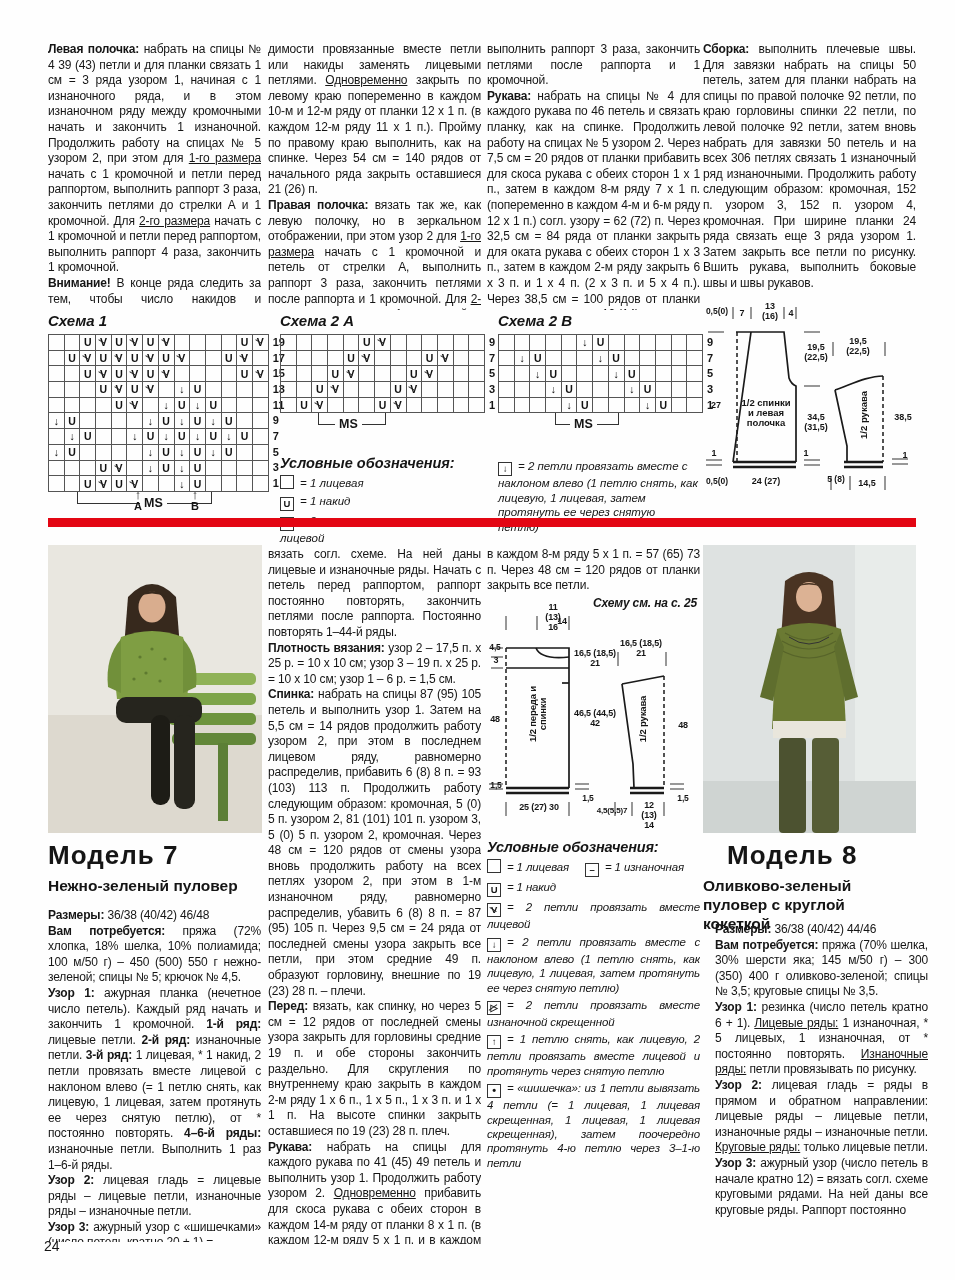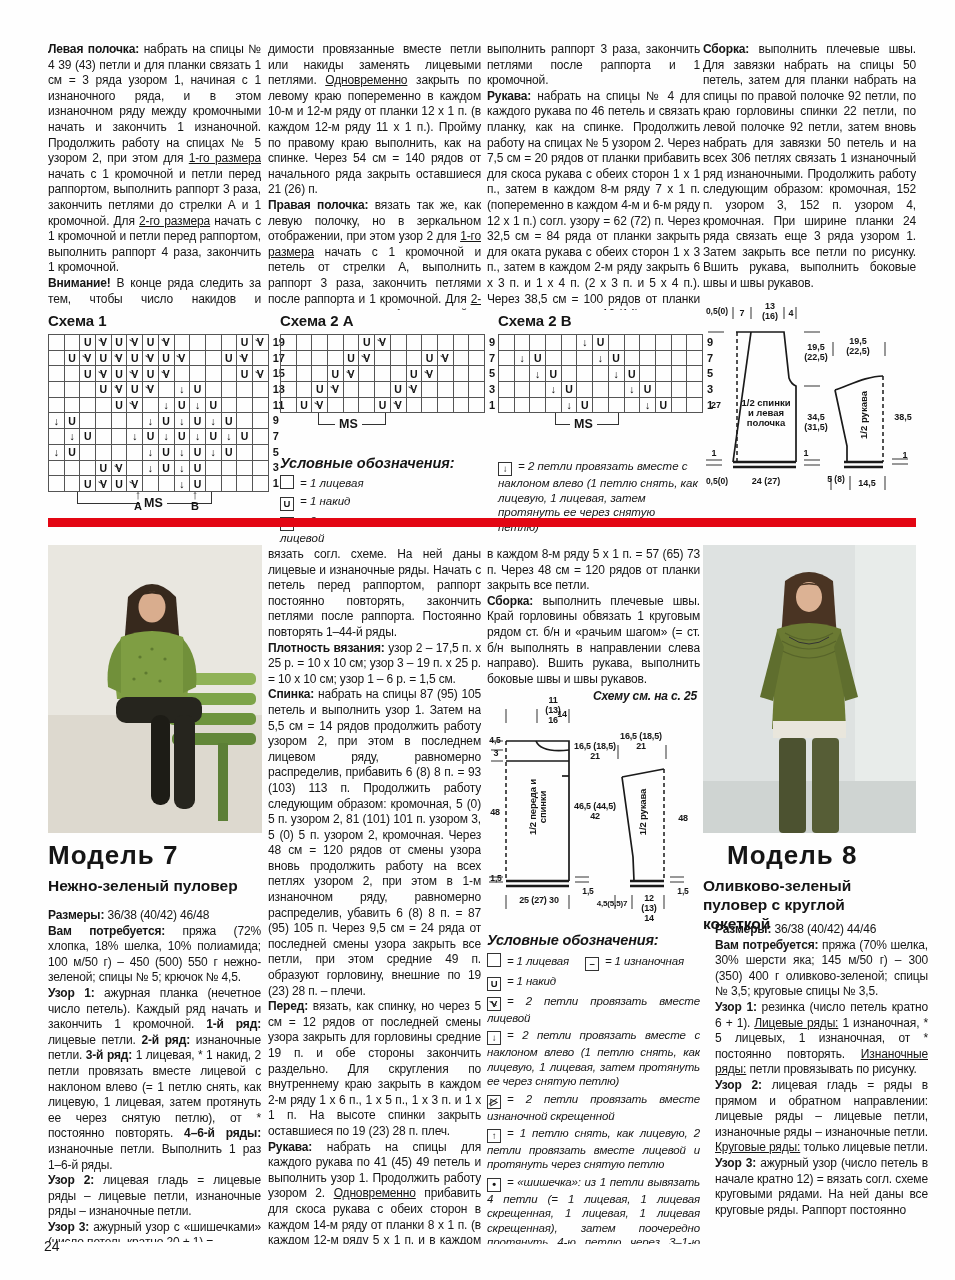--- a/index.html
+++ b/index.html
@@ -6,21 +6,21 @@
   .page{position:relative;width:955px;height:1280px;background:#fefefe;margin:0 auto;overflow:hidden;
         font-family:"Liberation Sans",sans-serif;color:#151515;}
   
   .col{position:absolute;width:213px;overflow:hidden;font-size:12px;line-height:15.6px;
        text-align:justify;letter-spacing:-0.15px;}
   .para{margin:0;}
   .b{font-weight:bold;}
   .u{text-decoration:underline;}
   
   .chart-block{position:absolute;}
-  .chart-title{font-size:15px;font-weight:bold;margin:0 0 5px 0;}
+  .chart-title{font-size:15px;font-weight:bold;font-style:italic;margin:0 0 5px 0;}
   .kchart{display:flex;align-items:flex-start;}
   .kc-grid{border-top:1px solid #555;border-left:1px solid #555;}
   .kc-row{display:flex;}
   .kc-cell{width:14.7px;height:14.7px;border-right:1px solid #555;border-bottom:1px solid #555;
            display:flex;align-items:center;justify-content:center;
            font-size:10.5px;font-weight:bold;color:#111;}
   .kc-labels{display:flex;flex-direction:column;margin-left:4px;}
   .kc-labels div{height:15.7px;font-size:11px;font-weight:bold;display:flex;align-items:center;}
   .g-V2{position:relative;display:inline-block;}
   .g-V2::after{content:'';position:absolute;left:-2px;top:5px;width:7px;height:1.2px;
@@ -778,21 +778,20 @@
       <p class="para"><span>вязать согл. схеме. На ней даны лицевые и изнаночные ряды. Начать с петель перед раппортом, раппорт постоянно повторять, закончить петлями после раппорта. Постоянно повторять 1–44-й ряды.</span></p>
       <p class="para"><span class="b">Плотность вязания:</span><span> узор 2 – 17,5 п. х 25 р. = 10 х 10 см; узор 3 – 19 п. х 25 р. = 10 х 10 см; узор 1 – 6 р. = 1,5 см.</span></p>
       <p class="para"><span class="b">Спинка:</span><span> набрать на спицы 87 (95) 105 петель и выполнить узор 1. Затем на 5,5 см = 14 рядов продолжить работу узором 2, при этом в последнем лицевом ряду, равномерно распределив, прибавить 6 (8) 8 п. = 93 (103) 113 п. Продолжить работу следующим образом: кромочная, 5 (0) 5 п. узором 2, 81 (101) 101 п. узором 3, 5 (0) 5 п. узором 2, кромочная. Через 48 см = 120 рядов от смены узора вновь продолжить работу на всех петлях узором 2, при этом в 1-м изнаночном ряду, равномерно распределив, убавить 6 (8) 8 п. = 87 (95) 105 п. Через 9,5 см = 24 ряда от последней смены узора закрыть все петли, при этом средние 49 п. образуют горловину, внешние по 19 (23) 28 п. – плечи.</span></p>
       <p class="para"><span class="b">Перед:</span><span> вязать, как спинку, но через 5 см = 12 рядов от последней смены узора закрыть для горловины средние 19 п. и обе стороны закончить раздельно. Для скругления по внутреннему краю закрыть в каждом 2-м ряду 1 х 6 п., 1 х 5 п., 1 х 3 п. и 1 х 1 п. На высоте спинки закрыть оставшиеся по 19 (23) 28 п. плеч.</span></p>
       <p class="para"><span class="b">Рукава:</span><span> набрать на спицы для каждого рукава по 41 (45) 49 петель и выполнить узор 1. Продолжить работу узором 2. </span><span class="u">Одновременно</span><span> прибавить для скоса рукава с обеих сторон в каждом 14-м ряду от планки 8 х 1 п. (в каждом 12-м ряду 5 х 1 п. и в каждом 10-м ряду 5 х 1 п.) в каждом 10-м ряду 7 х 1 п. и</span></p>
     </div>
 
   <div class="col" style="left:487px;top:547px;height:697px;text-align:justify;">
     <div>
         <p class="para"><span>в каждом 8-м ряду 5 х 1 п. = 57 (65) 73 п. Через 48 см = 120 рядов от планки закрыть все петли.</span></p>
-        <p class="para"><span class="b">Сборка:</span><span> выполнить плечевые швы. Край горловины обвязать 1 круговым рядом ст. б/н и «рачьим шагом» (= ст. б/н выполнять в направлении слева направо). Вшить рукава, выполнить боковые швы и швы рукавов.</span></p>
       </div>
 
     <div class="diagram" style="width:213px;height:238px;margin-top:2px;">
       <div class="d2-note" style="left:70px;top:0;width:140px;">Схему см. на с. 25</div>
       <svg width="213" height="238" viewBox="0 0 213 238">
         <path class="tk" d="M19,20 V34 M50,20 V34 M82,20 V34"></path>
         <path class="dash" d="M19,52 V192"></path>
         <path class="ln" d="M19,52 H82 V192"></path>
         <path class="ln" d="M49,52 Q54,64 82,61"></path>
         <path class="ln" d="M19,72 H82"></path>

